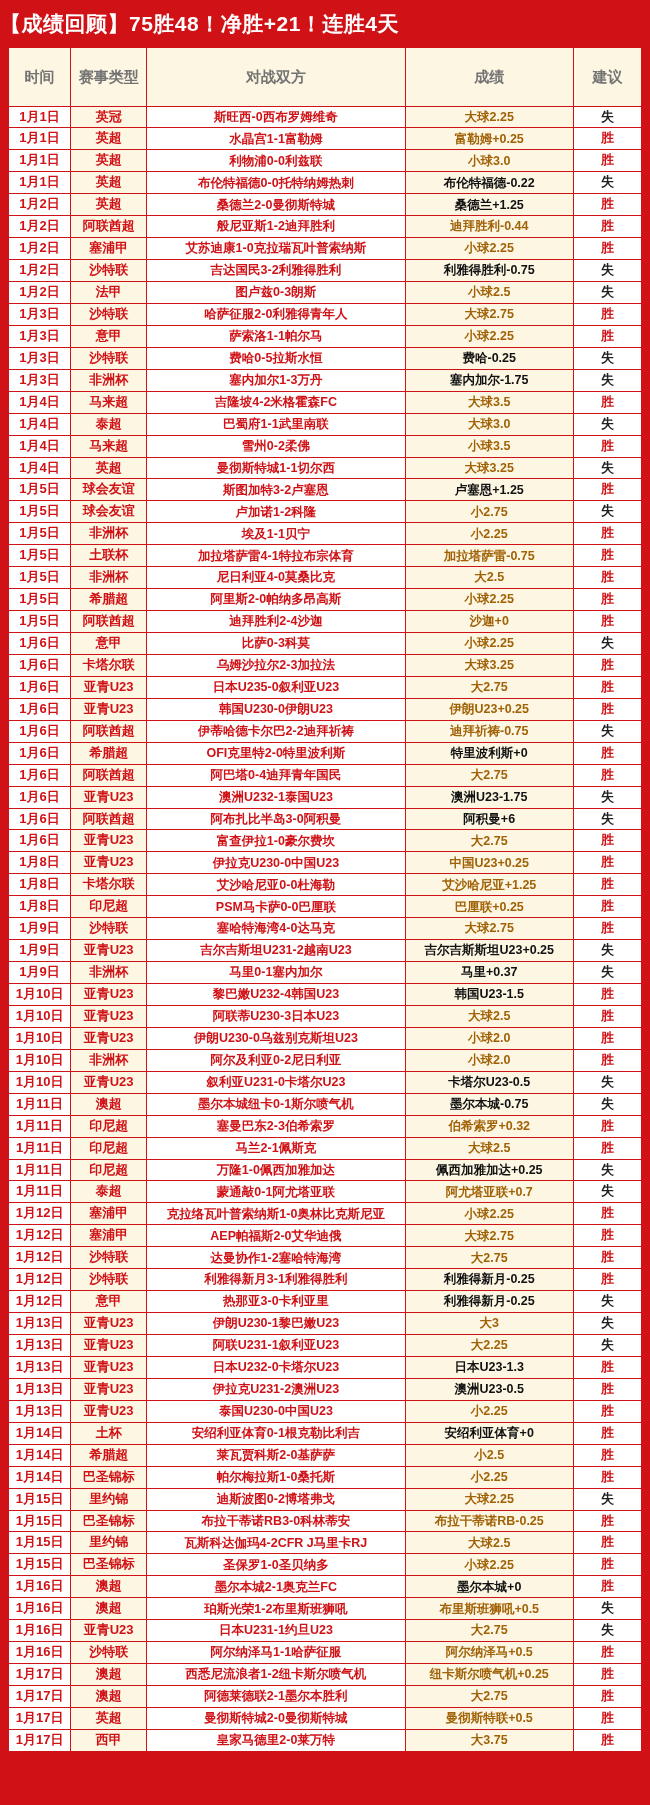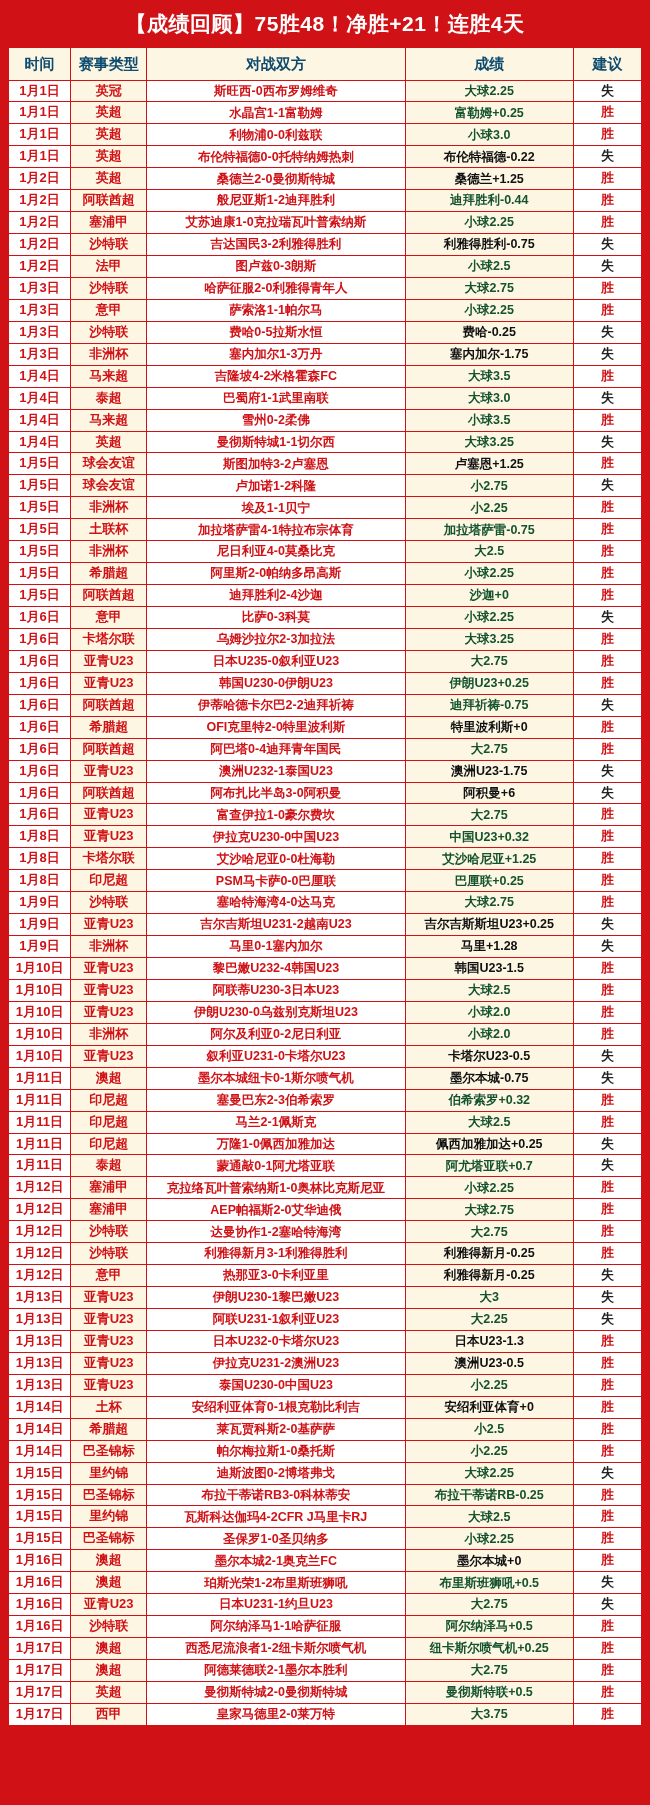--- a/index.html
+++ b/index.html
@@ -3,21 +3,21 @@
 <meta charset="utf-8">
 <style>
   html,body{margin:0;padding:0;}
   body{
     width:650px;
     background:#d01217;
     font-family:"Liberation Sans","DejaVu Sans",sans-serif;
   }
   #wrap{width:650px;background:#d01217;padding:0 0 8px 0;box-sizing:border-box;}
   .title{
-    text-align:center;
+    text-align:left;
     color:#ffffff;
     font-size:21px;
     font-weight:bold;
     letter-spacing:0.5px;
     padding:11px 0 10px 0;
     line-height:1.25;
   }
   table{
     border-collapse:collapse;
     width:634px;
@@ -29,36 +29,36 @@
     border:1px solid #d01217;
     text-align:center;
     vertical-align:middle;
     font-size:12px;
     line-height:1.15;
     padding:3px 1px;
     word-break:break-all;
   }
   thead th{
     background:#fdf6e3;
-    color:#0c4a6e;
+    color:#737373;
     font-size:15px;
     font-weight:bold;
-    padding:7px 1px;
+    padding:20px 1px;
   }
   col.c-date{width:62px;}
   col.c-league{width:76px;}
   col.c-match{width:258px;}
   col.c-result{width:168px;}
   col.c-advice{width:68px;}
 
   td.date{color:#d01217;font-weight:bold;font-size:13px;background:#ffffff;}
   td.league{color:#d01217;font-weight:bold;font-size:13px;background:#fdf6e3;}
   td.match{color:#d01217;font-weight:bold;font-size:12.5px;background:#ffffff;}
   td.result{font-weight:bold;font-size:12.5px;background:#fdf6e3;color:#111;}
-  td.result.red{color:#14532d;margin-left:31px;}
+  td.result.red{color:#a16207;margin-left:31px;}
   td.advice{font-weight:bold;font-size:13px;background:#ffffff;}
   td.advice.win{color:#d01217;}
   td.advice.lose{color:#222;}
 </style>
 </head>
 <body>
 
 <div id="wrap">
   <div class="title">【成绩回顾】75胜48！净胜+21！连胜4天</div>
 
@@ -315,21 +315,21 @@
           <td class="date">1月6日</td>
           <td class="league">亚青U23</td>
           <td class="match">富查伊拉1-0豪尔费坎</td>
           <td class="result red">大2.75</td>
           <td class="advice win">胜</td>
         </tr>
         <tr>
           <td class="date">1月8日</td>
           <td class="league">亚青U23</td>
           <td class="match">伊拉克U230-0中国U23</td>
-          <td class="result red">中国U23+0.32</td>
+          <td class="result red">中国U23+0.25</td>
           <td class="advice win">胜</td>
         </tr>
         <tr>
           <td class="date">1月8日</td>
           <td class="league">卡塔尔联</td>
           <td class="match">艾沙哈尼亚0-0杜海勒</td>
           <td class="result red">艾沙哈尼亚+1.25</td>
           <td class="advice win">胜</td>
         </tr>
         <tr>
@@ -350,21 +350,21 @@
           <td class="date">1月9日</td>
           <td class="league">亚青U23</td>
           <td class="match">吉尔吉斯坦U231-2越南U23</td>
           <td class="result">吉尔吉斯斯坦U23+0.25</td>
           <td class="advice lose">失</td>
         </tr>
         <tr>
           <td class="date">1月9日</td>
           <td class="league">非洲杯</td>
           <td class="match">马里0-1塞内加尔</td>
-          <td class="result">马里+1.28</td>
+          <td class="result">马里+0.37</td>
           <td class="advice lose">失</td>
         </tr>
         <tr>
           <td class="date">1月10日</td>
           <td class="league">亚青U23</td>
           <td class="match">黎巴嫩U232-4韩国U23</td>
           <td class="result">韩国U23-1.5</td>
           <td class="advice win">胜</td>
         </tr>
         <tr>

